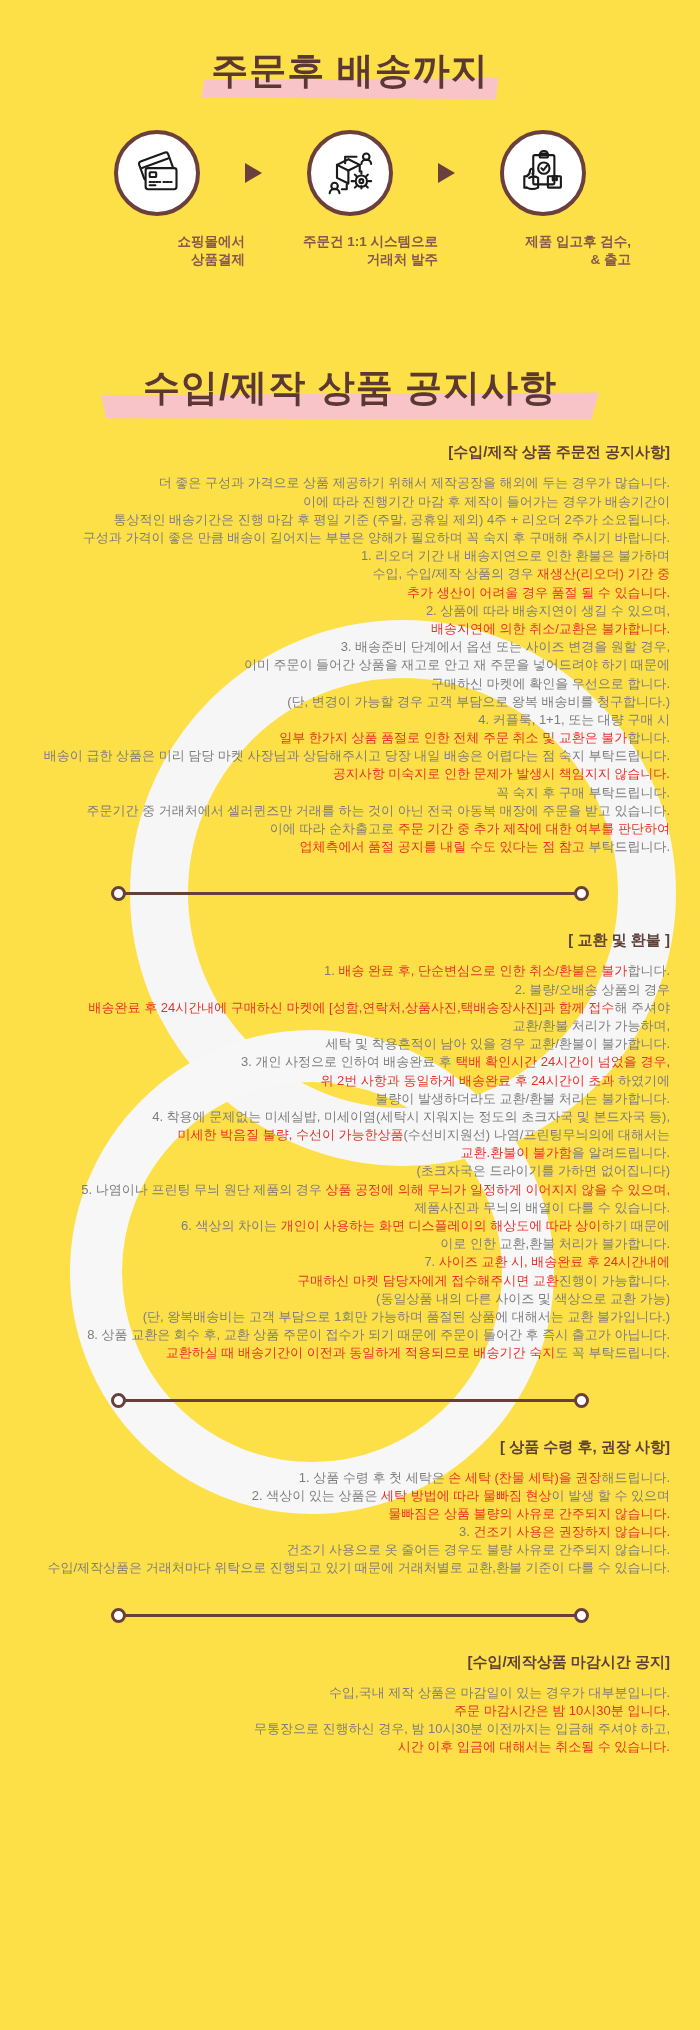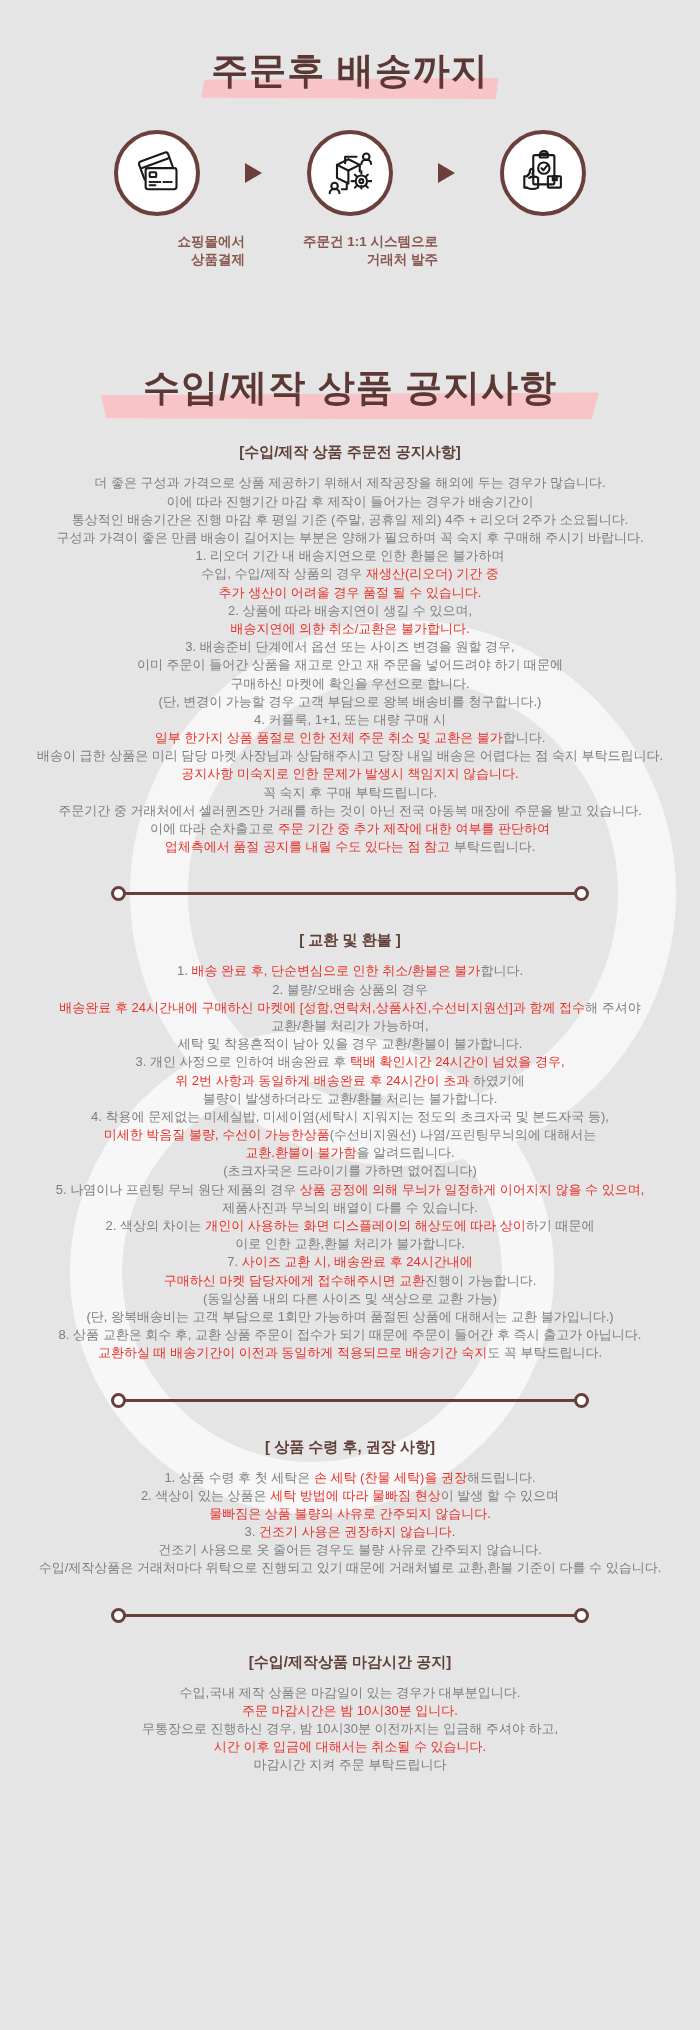--- a/index.html
+++ b/index.html
@@ -1,17 +1,17 @@
 <!DOCTYPE html>
 <html><head>
 <meta charset="utf-8">
 <style>
   html,body{margin:0;padding:0;background:#ffffff;}
   body{font-family:"Liberation Sans","DejaVu Sans",sans-serif;}
-  .page{position:relative;width:700px;height:2030px;margin:0 auto;background:#e5e5e5;overflow:hidden;}
+  .page{position:relative;width:700px;height:2030px;margin:0 auto;background:#fde047;overflow:hidden;}
   .wm{position:absolute;border-radius:50%;z-index:0;pointer-events:none;}
   .wm1{width:430px;height:430px;left:130px;top:620px;border:58px solid #f6f6f6;}
   .wm2{width:380px;height:380px;left:70px;top:1030px;border:52px solid #f7f7f7;}
   .content{position:relative;z-index:1;}
 
   
   .title-wrap{text-align:center;}
   .hero{padding-top:46px;}
   .big-title{position:relative;display:inline-block;font-size:37px;font-weight:800;color:#5c3835;letter-spacing:1px;}
   .big-title .hl{position:absolute;z-index:0;background:#f9c4c7;}
@@ -22,21 +22,21 @@
 
   
   .steps{display:flex;justify-content:center;align-items:flex-start;margin-top:34px;}
   .step{width:176px;text-align:right;}
   .circle{width:78px;height:78px;border:4px solid #6b403c;border-radius:50%;margin:0 auto;display:flex;align-items:center;justify-content:center;background:#fff;}
   .circle svg{width:52px;height:52px;}
   .cap{margin-top:17px;font-size:13.5px;font-weight:700;color:#8a574f;line-height:1.35;}
   .arrow{width:0;height:0;border-left:17px solid #6b403c;border-top:10px solid transparent;border-bottom:10px solid transparent;margin-top:33px;}
 
   
-  .notice-body{width:640px;margin:6px auto 0;text-align:center;}
+  .notice-body{width:640px;margin:6px auto 0;text-align:right;}
   .sec-heading{font-size:15px;font-weight:800;color:#5f4038;margin:30px 0 12px;}
   .para{font-size:13px;line-height:1.4;color:#7d7d7d;margin:0 0;}
   .para .red{color:#e8302a;font-weight:400;}
   .divider{display:flex;align-items:center;width:478px;margin:30px auto;}
   .divider .dot{width:9px;height:9px;border:3px solid #693f3b;border-radius:50%;background:#fff;flex:0 0 auto;}
   .divider .line{flex:1;height:3px;background:#693f3b;margin:0 -1px;}
 </style>
 </head>
 <body>
 
@@ -110,20 +110,24 @@
             <circle cx="33" cy="26" r="7"></circle>
             <path d="M30 26 l2.5 2.5 L37 23"></path>
             <path d="M12 36 c2-1 4-4 4-7"></path>
             <path d="M16 29 c0 0 1-3 3-2 s1 4 0 6"></path>
             <path d="M12 36 h-3 v14 h3"></path>
             <path d="M12 50 c4 2 10 2 14 0 v-12 c-3-2-8-2-11 0"></path>
             <rect x="38" y="36" width="16" height="14" rx="1"></rect>
             <path d="M44 36 h5 v5 l-2.5-1.5 L44 41 Z"></path>
           </svg>
         </div>
+        <div class="cap">
+          <span>제품 입고후 검수,</span><br>
+          <span>&amp; 출고</span>
+        </div>
       </div>
     </div>
 
     <div class="title-wrap title2-wrap">
       <div class="big-title">
         <span class="hl hl-2"></span>
         <span class="t">수입/제작 상품 공지사항</span>
       </div>
     </div>
 
@@ -136,41 +140,40 @@
         <p class="para"><span>4. 커플룩, 1+1, 또는 대량 구매 시</span><br><span class="red">일부 한가지 상품 품절로 인한 전체 주문 취소 및 교환은 불가</span><span>합니다.</span></p>
         <p class="para"><span>배송이 급한 상품은 미리 담당 마켓 사장님과 상담해주시고 당장 내일 배송은 어렵다는 점 숙지 부탁드립니다.</span><br><span class="red">공지사항 미숙지로 인한 문제가 발생시 책임지지 않습니다.</span><br><span>꼭 숙지 후 구매 부탁드립니다.</span></p>
         <p class="para"><span>주문기간 중 거래처에서 셀러퀸즈만 거래를 하는 것이 아닌 전국 아동복 매장에 주문을 받고 있습니다.</span><br><span>이에 따라 순차출고로 </span><span class="red">주문 기간 중 추가 제작에 대한 여부를 판단하여</span><br><span class="red">업체측에서 품절 공지를 내릴 수도 있다는 점 참고</span><span> 부탁드립니다.</span></p>
         <div class="divider">
           <span class="dot"></span>
           <span class="line"></span>
           <span class="dot"></span>
         </div>
         <div class="sec-heading">[ 교환 및 환불 ]</div>
         <p class="para"><span>1. </span><span class="red">배송 완료 후, 단순변심으로 인한 취소/환불은 불가</span><span>합니다.</span></p>
-        <p class="para"><span>2. 불량/오배송 상품의 경우</span><br><span class="red">배송완료 후 24시간내에 구매하신 마켓에 [성함,연락처,상품사진,수선비지원선]과 함께 접수</span><span>해 주셔야</span><br><span>교환/환불 처리가 가능하며,</span><br><span>세탁 및 착용흔적이 남아 있을 경우 교환/환불이 불가합니다.</span></p>
+        <p class="para"><span>2. 불량/오배송 상품의 경우</span><br><span class="red">배송완료 후 24시간내에 구매하신 마켓에 [성함,연락처,상품사진,택배송장사진]과 함께 접수</span><span>해 주셔야</span><br><span>교환/환불 처리가 가능하며,</span><br><span>세탁 및 착용흔적이 남아 있을 경우 교환/환불이 불가합니다.</span></p>
         <p class="para"><span>3. 개인 사정으로 인하여 배송완료 후 </span><span class="red">택배 확인시간 24시간이 넘었을 경우,</span><br><span class="red">위 2번 사항과 동일하게 배송완료 후 24시간이 초과</span><span> 하였기에</span><br><span>불량이 발생하더라도 교환/환불 처리는 불가합니다.</span></p>
         <p class="para"><span>4. 착용에 문제없는 미세실밥, 미세이염(세탁시 지워지는 정도의 초크자국 및 본드자국 등),</span><br><span class="red">미세한 박음질 불량, 수선이 가능한상품</span><span>(수선비지원선) 나염/프린팅무늬의에 대해서는</span><br><span class="red">교환.환불이 불가함</span><span>을 알려드립니다.</span><br><span>(초크자국은 드라이기를 가하면 없어집니다)</span></p>
         <p class="para"><span>5. 나염이나 프린팅 무늬 원단 제품의 경우 </span><span class="red">상품 공정에 의해 무늬가 일정하게 이어지지 않을 수 있으며,</span><br><span>제품사진과 무늬의 배열이 다를 수 있습니다.</span></p>
-        <p class="para"><span>2. 색상의 차이는 </span><span class="red">개인이 사용하는 화면 디스플레이의 해상도에 따라 상이</span><span>하기 때문에</span><br><span>이로 인한 교환,환불 처리가 불가합니다.</span></p>
+        <p class="para"><span>6. 색상의 차이는 </span><span class="red">개인이 사용하는 화면 디스플레이의 해상도에 따라 상이</span><span>하기 때문에</span><br><span>이로 인한 교환,환불 처리가 불가합니다.</span></p>
         <p class="para"><span>7. </span><span class="red">사이즈 교환 시, 배송완료 후 24시간내에</span><br><span class="red">구매하신 마켓 담당자에게 접수해주시면 교환</span><span>진행이 가능합니다.</span><br><span>(동일상품 내의 다른 사이즈 및 색상으로 교환 가능)</span><br><span>(단, 왕복배송비는 고객 부담으로 1회만 가능하며 품절된 상품에 대해서는 교환 불가입니다.)</span></p>
         <p class="para"><span>8. 상품 교환은 회수 후, 교환 상품 주문이 접수가 되기 때문에 주문이 들어간 후 즉시 출고가 아닙니다.</span><br><span class="red">교환하실 때 배송기간이 이전과 동일하게 적용되므로 배송기간 숙지</span><span>도 꼭 부탁드립니다.</span></p>
         <div class="divider">
           <span class="dot"></span>
           <span class="line"></span>
           <span class="dot"></span>
         </div>
         <div class="sec-heading">[ 상품 수령 후, 권장 사항]</div>
         <p class="para"><span>1. 상품 수령 후 첫 세탁은 </span><span class="red">손 세탁 (찬물 세탁)을 권장</span><span>해드립니다.</span></p>
         <p class="para"><span>2. 색상이 있는 상품은 </span><span class="red">세탁 방법에 따라 물빠짐 현상</span><span>이 발생 할 수 있으며</span><br><span class="red">물빠짐은 상품 불량의 사유로 간주되지 않습니다.</span></p>
         <p class="para"><span>3. </span><span class="red">건조기 사용은 권장하지 않습니다.</span><br><span>건조기 사용으로 옷 줄어든 경우도 불량 사유로 간주되지 않습니다.</span></p>
         <p class="para"><span>수입/제작상품은 거래처마다 위탁으로 진행되고 있기 때문에 거래처별로 교환,환불 기준이 다를 수 있습니다.</span></p>
         <div class="divider">
           <span class="dot"></span>
           <span class="line"></span>
           <span class="dot"></span>
         </div>
         <div class="sec-heading">[수입/제작상품 마감시간 공지]</div>
         <p class="para"><span>수입,국내 제작 상품은 마감일이 있는 경우가 대부분입니다.</span><br><span class="red">주문 마감시간은 밤 10시30분 입니다.</span></p>
         <p class="para"><span>무통장으로 진행하신 경우, 밤 10시30분 이전까지는 입금해 주셔야 하고,</span><br><span class="red">시간 이후 입금에 대해서는 취소될 수 있습니다.</span></p>
-        <p class="para"><span>마감시간 지켜 주문 부탁드립니다</span></p>
       </main>
   </div>
 </div>
 
 </body></html>

